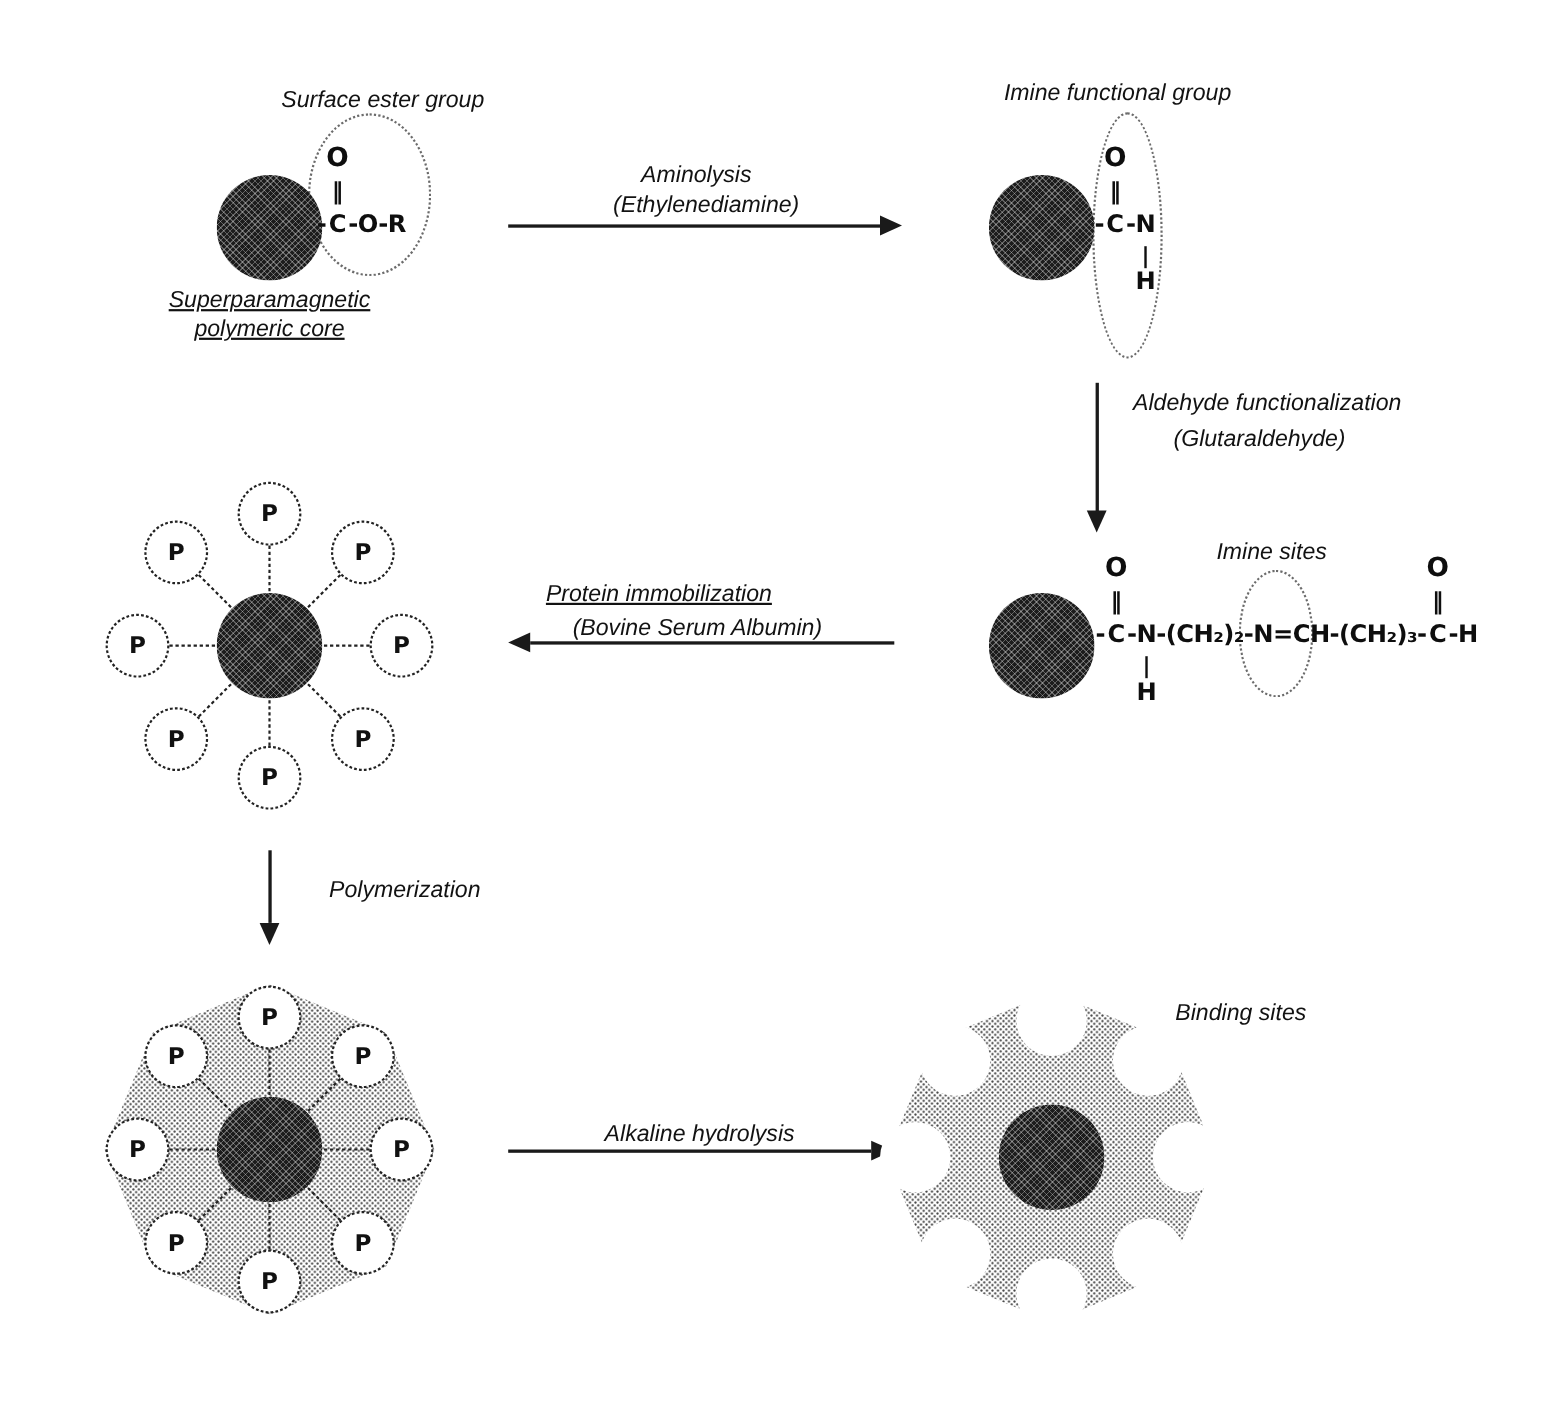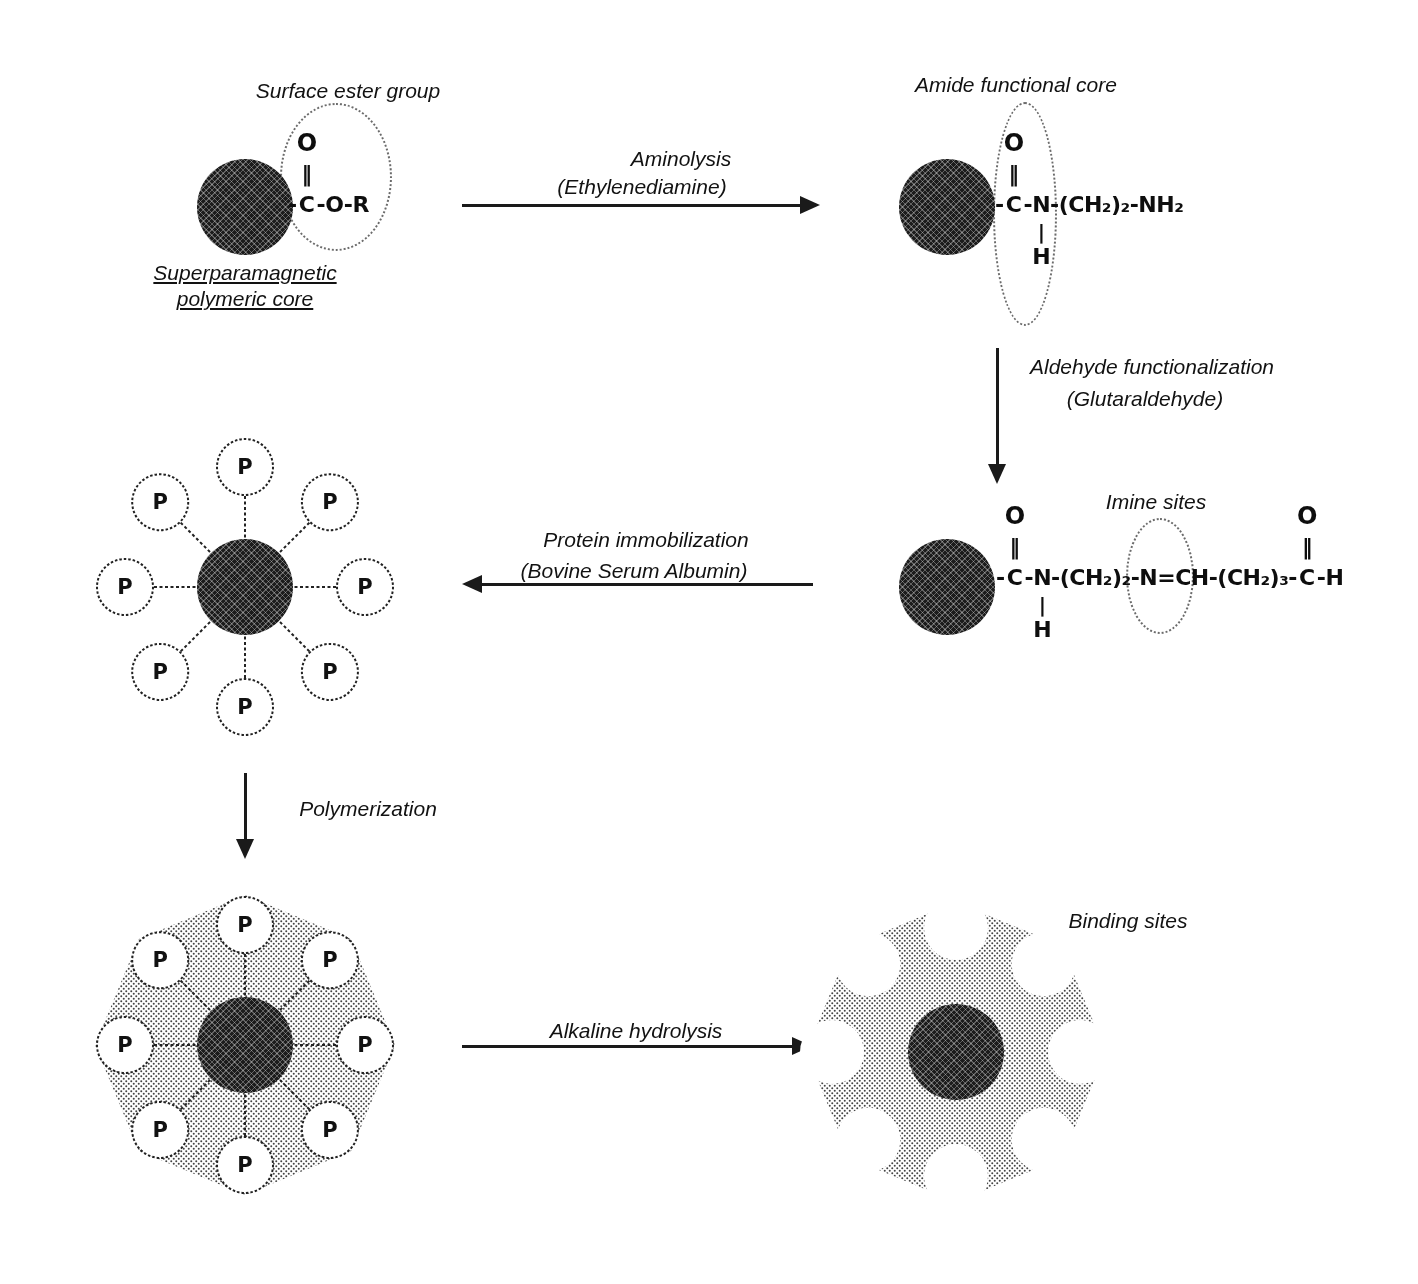--- a/index.html
+++ b/index.html
@@ -76,31 +76,31 @@
       <div class="ftop"></div>
       <div class="fmain">-O-R</div>
     </div>
   </div>
 
   <div class="lab" style="left:245px;top:260px;text-decoration:underline;">
     <span class="ln">Superparamagnetic</span>
     <span class="ln">polymeric core</span>
   </div>
 
-  <div class="lab" style="left:633px;top:146px;margin-left:48px;">
+  <div class="lab" style="left:633px;top:146px;">
     <span class="ln">Aminolysis</span>
   </div>
   <div class="lab" style="left:642px;top:174px;">
     <span class="ln">(Ethylenediamine)</span>
   </div>
   <div class="hline" style="left:462px;top:204px;width:340px;"></div>
   <div class="head-right" style="left:800px;top:196px;"></div>
 
   <div class="lab" style="left:1016px;top:72px;">
-    <span class="ln">Amide functional core</span>
+    <span class="ln">Imine functional group</span>
   </div>
 
   <div class="dotted-ellipse" style="left:993px;top:102px;width:60px;height:220px;"></div>
 
   <div class="core" style="left:899px;top:159px;"></div>
 
   <div class="formula" style="left:995px;top:120px;">
     <div class="fg">
       <div class="ftop"></div>
       <div class="fmain">-</div>
@@ -117,24 +117,20 @@
       <div class="fmain">-</div>
     </div>
     <div class="fg">
       <div class="ftop"></div>
       <div class="fmain">N</div>
       <div class="fbot">
         <div class="fsb">|</div>
         <div class="fh">H</div>
       </div>
     </div>
-    <div class="fg">
-      <div class="ftop"></div>
-      <div class="fmain">-(CH₂)₂-NH₂</div>
-    </div>
   </div>
 
   <div class="vline" style="left:996px;top:348px;height:118px;"></div>
   <div class="head-down" style="left:988px;top:464px;"></div>
   <div class="lab" style="left:1152px;top:354px;">
     <span class="ln">Aldehyde functionalization</span>
   </div>
   <div class="lab" style="left:1145px;top:386px;">
     <span class="ln">(Glutaraldehyde)</span>
   </div>
@@ -181,21 +177,21 @@
         <div class="fdb">‖</div>
       </div>
       <div class="fmain">C</div>
     </div>
     <div class="fg">
       <div class="ftop"></div>
       <div class="fmain">-H</div>
     </div>
   </div>
 
-  <div class="lab" style="left:646px;top:527px;">
+  <div class="lab" style="left:599px;top:527px;text-decoration:underline;">
     <span class="ln">Protein immobilization</span>
   </div>
   <div class="lab" style="left:634px;top:558px;">
     <span class="ln">(Bovine Serum Albumin)</span>
   </div>
   <div class="head-left" style="left:462px;top:575px;"></div>
   <div class="hline" style="left:482px;top:583px;width:331px;"></div>
 
   <svg class="abs" style="left:95px;top:437px;" width="300" height="300">
     <g stroke="#222" stroke-width="2" stroke-dasharray="3 2.5">

